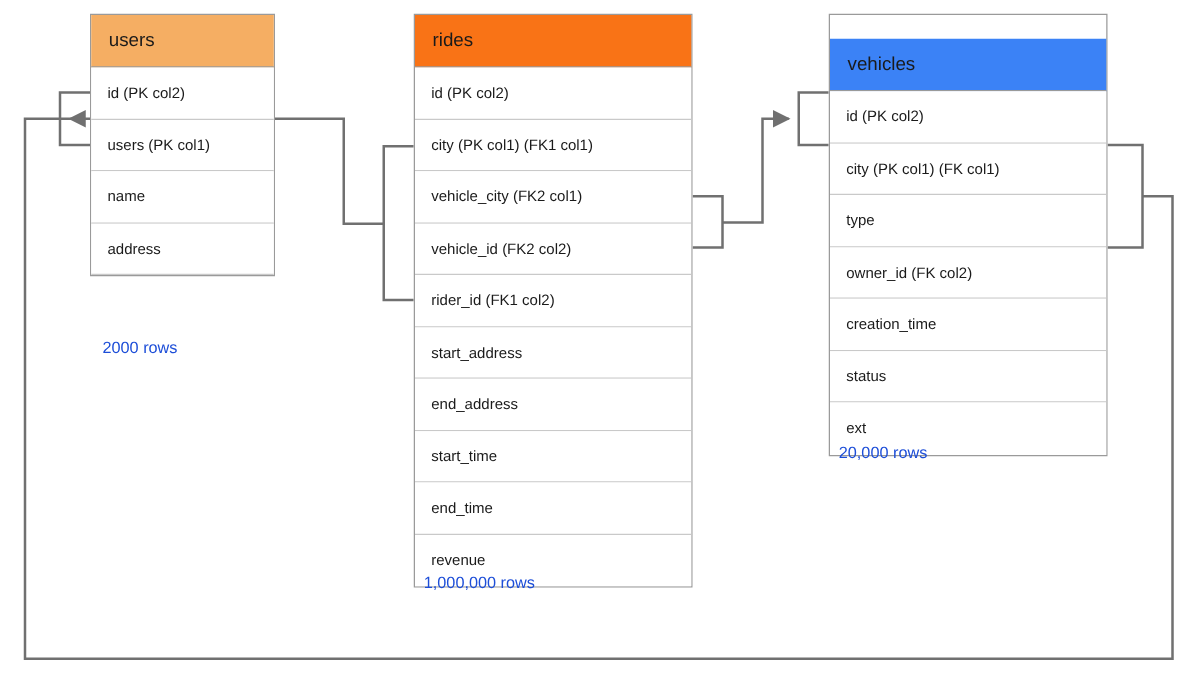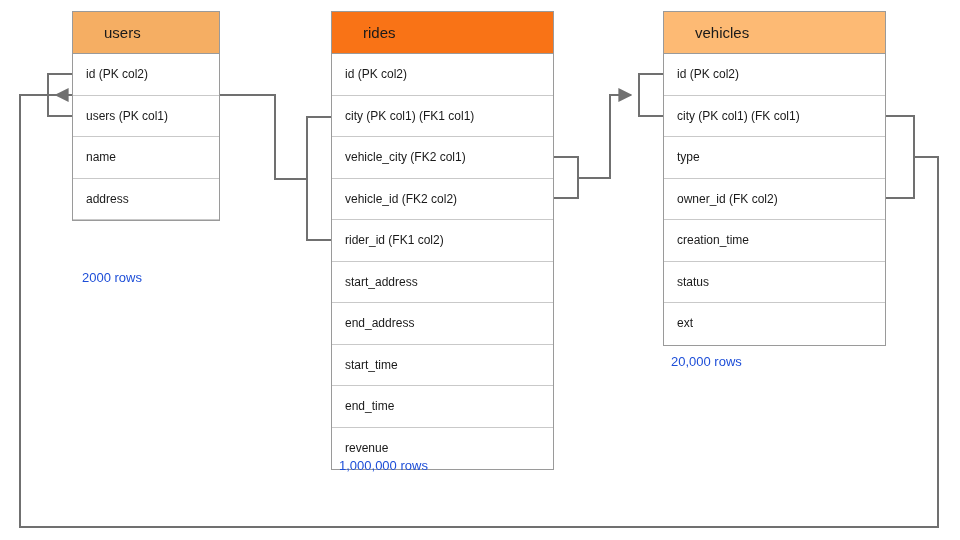--- a/index.html
+++ b/index.html
@@ -26,21 +26,21 @@
     position: absolute;
     box-sizing: border-box;
     border: 1px solid #9a9a9a;
     background: #ffffff;
     z-index: 2;
   }
   .table-header {
     box-sizing: border-box;
     height: 42px;
     line-height: 42px;
-    padding-left: 31px;
+    padding-left: 14px;
     font-size: 15px;
     color: #1a1a1a;
     border-bottom: 1px solid #9a9a9a;
     white-space: nowrap;
     overflow: hidden;
   }
   .table-row {
     box-sizing: border-box;
     height: 41.5px;
     line-height: 41.5px;
@@ -117,21 +117,21 @@
     <div class="table-row">rider_id (FK1 col2)</div>
     <div class="table-row">start_address</div>
     <div class="table-row">end_address</div>
     <div class="table-row">start_time</div>
     <div class="table-row">end_time</div>
     <div class="table-row last">revenue</div>
   </div>
   <div class="row-count" style="left:339px; top:458px;">1,000,000 rows</div>
 
   <div class="table-box" style="left:663px; top:11px; width:223px;">
-    <div class="table-header" style="background:#fdba74;">vehicles</div>
+    <div class="table-header" style="background:#3b82f6;margin-top:19px;">vehicles</div>
     <div class="table-row">id (PK col2)</div>
     <div class="table-row">city (PK col1) (FK col1)</div>
     <div class="table-row">type</div>
     <div class="table-row">owner_id (FK col2)</div>
     <div class="table-row">creation_time</div>
     <div class="table-row">status</div>
     <div class="table-row last">ext</div>
   </div>
   <div class="row-count" style="left:671px; top:354px;">20,000 rows</div>
 

